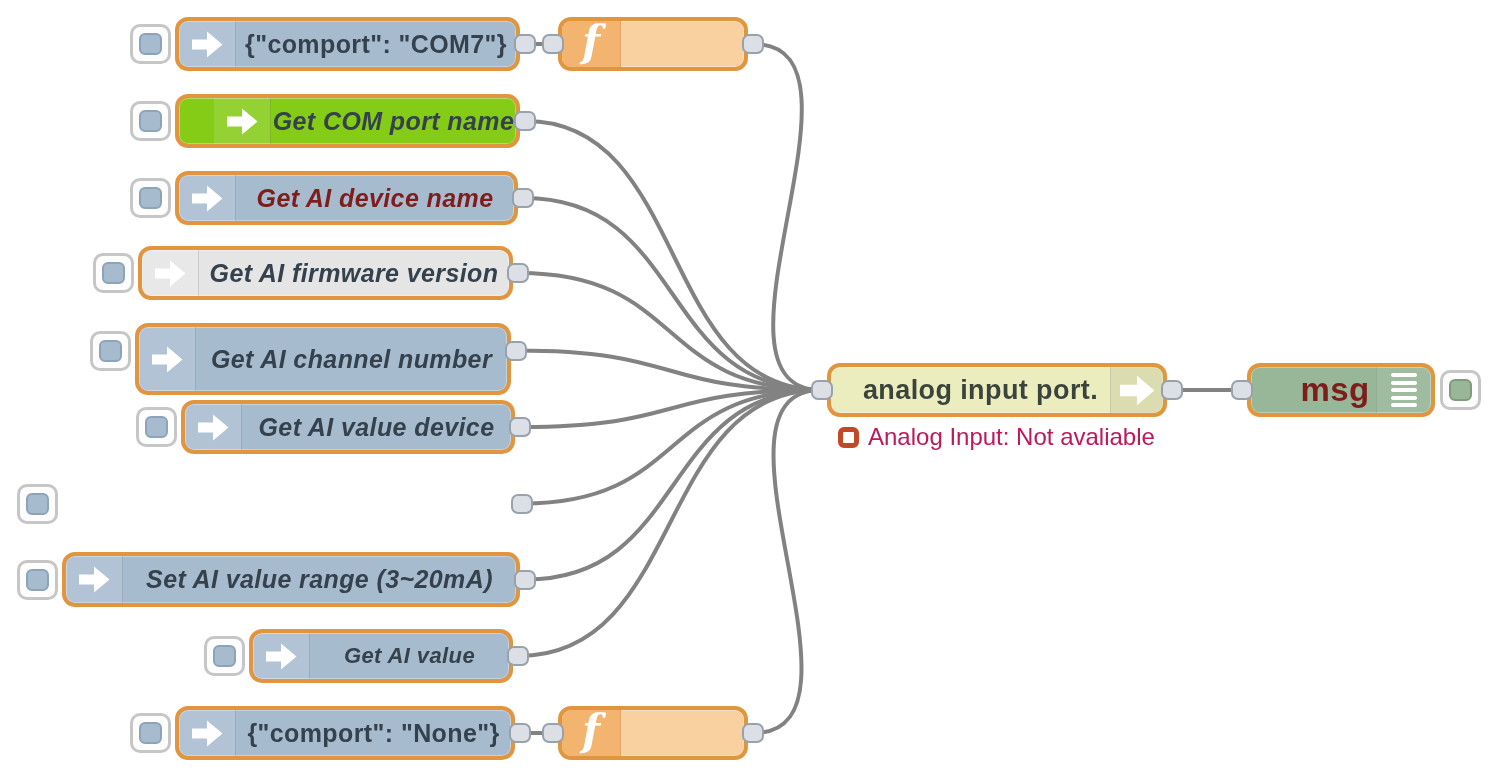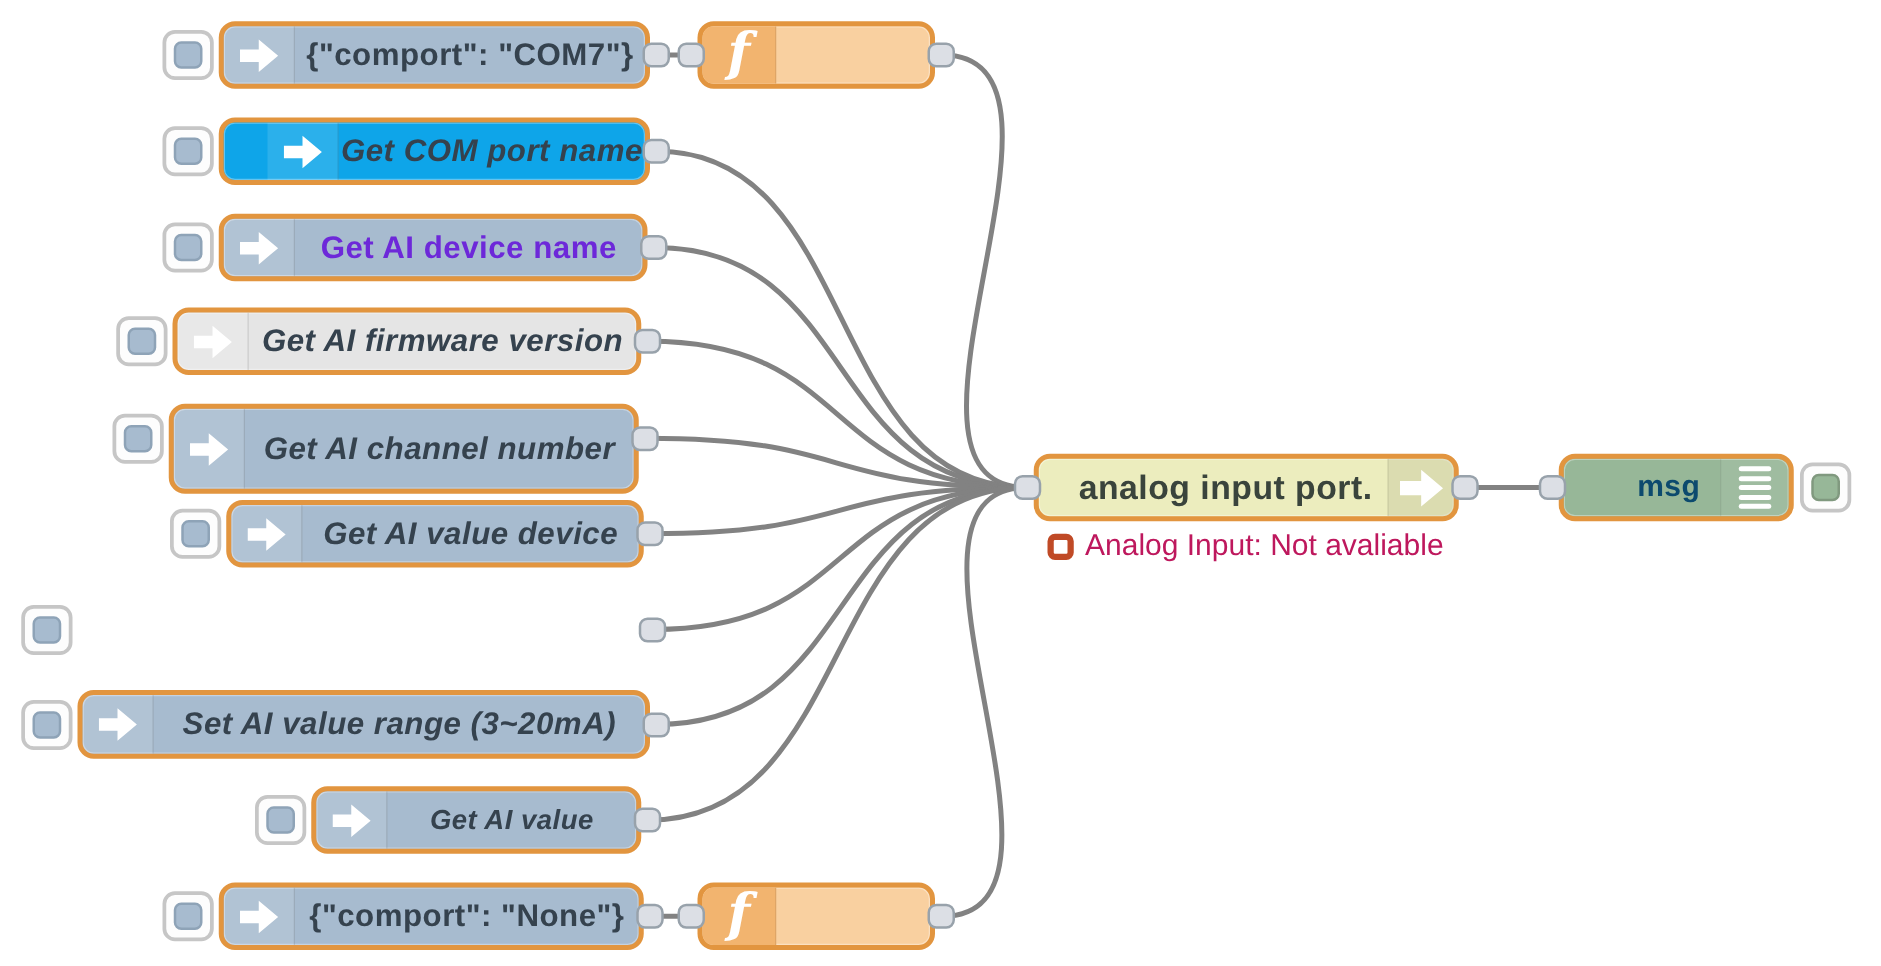--- a/index.html
+++ b/index.html
@@ -53,39 +53,39 @@
         <svg width="31" height="27" viewBox="0 0 31 27">
           <polygon points="0,8.5 15,8.5 15,0.5 30.5,13.5 15,26.5 15,18.5 0,18.5" fill="#ffffff"></polygon>
         </svg>
       </div>
       <div class="node-label" style="font-style: normal; font-size: 25px; color: rgb(53, 66, 78);">{"comport": "COM7"}</div>
     </div>
     <div class="port" style="left: 514px; top: 34px; background: rgb(220, 223, 229); border-color: rgb(152, 162, 171);"></div>
     <div class="side-btn" style="left: 130px; top: 24px; background: rgb(253, 253, 253); border-color: rgb(198, 198, 198);">
       <div class="btn-inner" style="background: rgb(167, 187, 207); border-color: rgb(142, 163, 183);"></div>
     </div>
-    <div class="node" style="left: 175px; top: 94px; width: 345px; height: 54px; border-color: rgb(226, 149, 63); background: #0ea5e9; padding-left: 35px;">
+    <div class="node" style="left: 175px; top: 94px; width: 345px; height: 54px; border-color: rgb(226, 149, 63); background: #84cc16; padding-left: 35px;">
       <div class="icon-region" style="width: 56px; background: rgba(255, 255, 255, 0.12); border-right: 1px solid rgba(0, 0, 0, 0.12);">
         <svg width="31" height="27" viewBox="0 0 31 27">
           <polygon points="0,8.5 15,8.5 15,0.5 30.5,13.5 15,26.5 15,18.5 0,18.5" fill="#ffffff"></polygon>
         </svg>
       </div>
       <div class="node-label" style="font-style: italic; font-size: 25px; color: rgb(53, 66, 78);">Get COM port name</div>
     </div>
     <div class="port" style="left: 514px; top: 111px; background: rgb(220, 223, 229); border-color: rgb(152, 162, 171);"></div>
     <div class="side-btn" style="left: 130px; top: 101px; background: rgb(253, 253, 253); border-color: rgb(198, 198, 198);">
       <div class="btn-inner" style="background: rgb(167, 187, 207); border-color: rgb(142, 163, 183);"></div>
     </div>
     <div class="node" style="left: 175px; top: 171px; width: 343px; height: 54px; border-color: rgb(226, 149, 63); background: rgb(167, 187, 207);">
       <div class="icon-region" style="width: 56px; background: rgba(255, 255, 255, 0.12); border-right: 1px solid rgba(0, 0, 0, 0.12);">
         <svg width="31" height="27" viewBox="0 0 31 27">
           <polygon points="0,8.5 15,8.5 15,0.5 30.5,13.5 15,26.5 15,18.5 0,18.5" fill="#ffffff"></polygon>
         </svg>
       </div>
-      <div class="node-label" style="font-size: 25px; color: #6d28d9;">Get AI device name</div>
+      <div class="node-label" style="font-style: italic; font-size: 25px; color: #7f1d1d;">Get AI device name</div>
     </div>
     <div class="port" style="left: 512px; top: 188px; background: rgb(220, 223, 229); border-color: rgb(152, 162, 171);"></div>
     <div class="side-btn" style="left: 130px; top: 178px; background: rgb(253, 253, 253); border-color: rgb(198, 198, 198);">
       <div class="btn-inner" style="background: rgb(167, 187, 207); border-color: rgb(142, 163, 183);"></div>
     </div>
     <div class="node" style="left: 138px; top: 246px; width: 375px; height: 54px; border-color: rgb(226, 149, 63); background: #e5e5e5;">
       <div class="icon-region" style="width: 56px; background: rgba(255, 255, 255, 0.12); border-right: 1px solid rgba(0, 0, 0, 0.12);">
         <svg width="31" height="27" viewBox="0 0 31 27">
           <polygon points="0,8.5 15,8.5 15,0.5 30.5,13.5 15,26.5 15,18.5 0,18.5" fill="#ffffff"></polygon>
         </svg>
@@ -180,21 +180,21 @@
       <div class="node-label" style="font-style: normal; font-size: 27px; color: rgb(58, 68, 60); padding-left: 20px;">analog input port.</div>
       <div class="icon-region" style="width: 52px; background: rgba(0, 0, 0, 0.07); border-left: 1px solid rgba(0, 0, 0, 0.08);">
         <svg width="35" height="31" viewBox="0 0 31 27">
           <polygon points="0,8.5 15,8.5 15,0.5 30.5,13.5 15,26.5 15,18.5 0,18.5" fill="#ffffff"></polygon>
         </svg>
       </div>
     </div>
     <div class="port" style="left: 811px; top: 380px; background: rgb(220, 223, 229); border-color: rgb(152, 162, 171);"></div>
     <div class="port" style="left: 1161px; top: 380px; background: rgb(220, 223, 229); border-color: rgb(152, 162, 171);"></div>
     <div class="node" style="left: 1247px; top: 363px; width: 188px; height: 54px; border-color: rgb(226, 149, 63); background: rgb(151, 183, 152);">
-      <div class="node-label" style="font-style: normal; font-size: 24px; color: #0c4a6e; padding-left: 43px;">msg</div>
+      <div class="node-label" style="font-style: normal; font-size: 33px; color: #7f1d1d; padding-left: 43px;">msg</div>
       <div class="icon-region" style="width: 54px; background: rgba(255, 255, 255, 0.08); border-left: 1px solid rgba(0, 0, 0, 0.08); flex-direction: column; gap: 3.5px;">
         <div style="width: 26px; height: 4px; background: rgb(255, 255, 255); border-radius: 2px;"></div>
         <div style="width: 26px; height: 4px; background: rgb(255, 255, 255); border-radius: 2px;"></div>
         <div style="width: 26px; height: 4px; background: rgb(255, 255, 255); border-radius: 2px;"></div>
         <div style="width: 26px; height: 4px; background: rgb(255, 255, 255); border-radius: 2px;"></div>
         <div style="width: 26px; height: 4px; background: rgb(255, 255, 255); border-radius: 2px;"></div>
       </div>
     </div>
     <div class="port" style="left: 1231px; top: 380px; background: rgb(220, 223, 229); border-color: rgb(152, 162, 171);"></div>
     <div class="side-btn" style="left: 1440px; top: 370px; background: rgb(253, 253, 253); border-color: rgb(198, 198, 198);">

